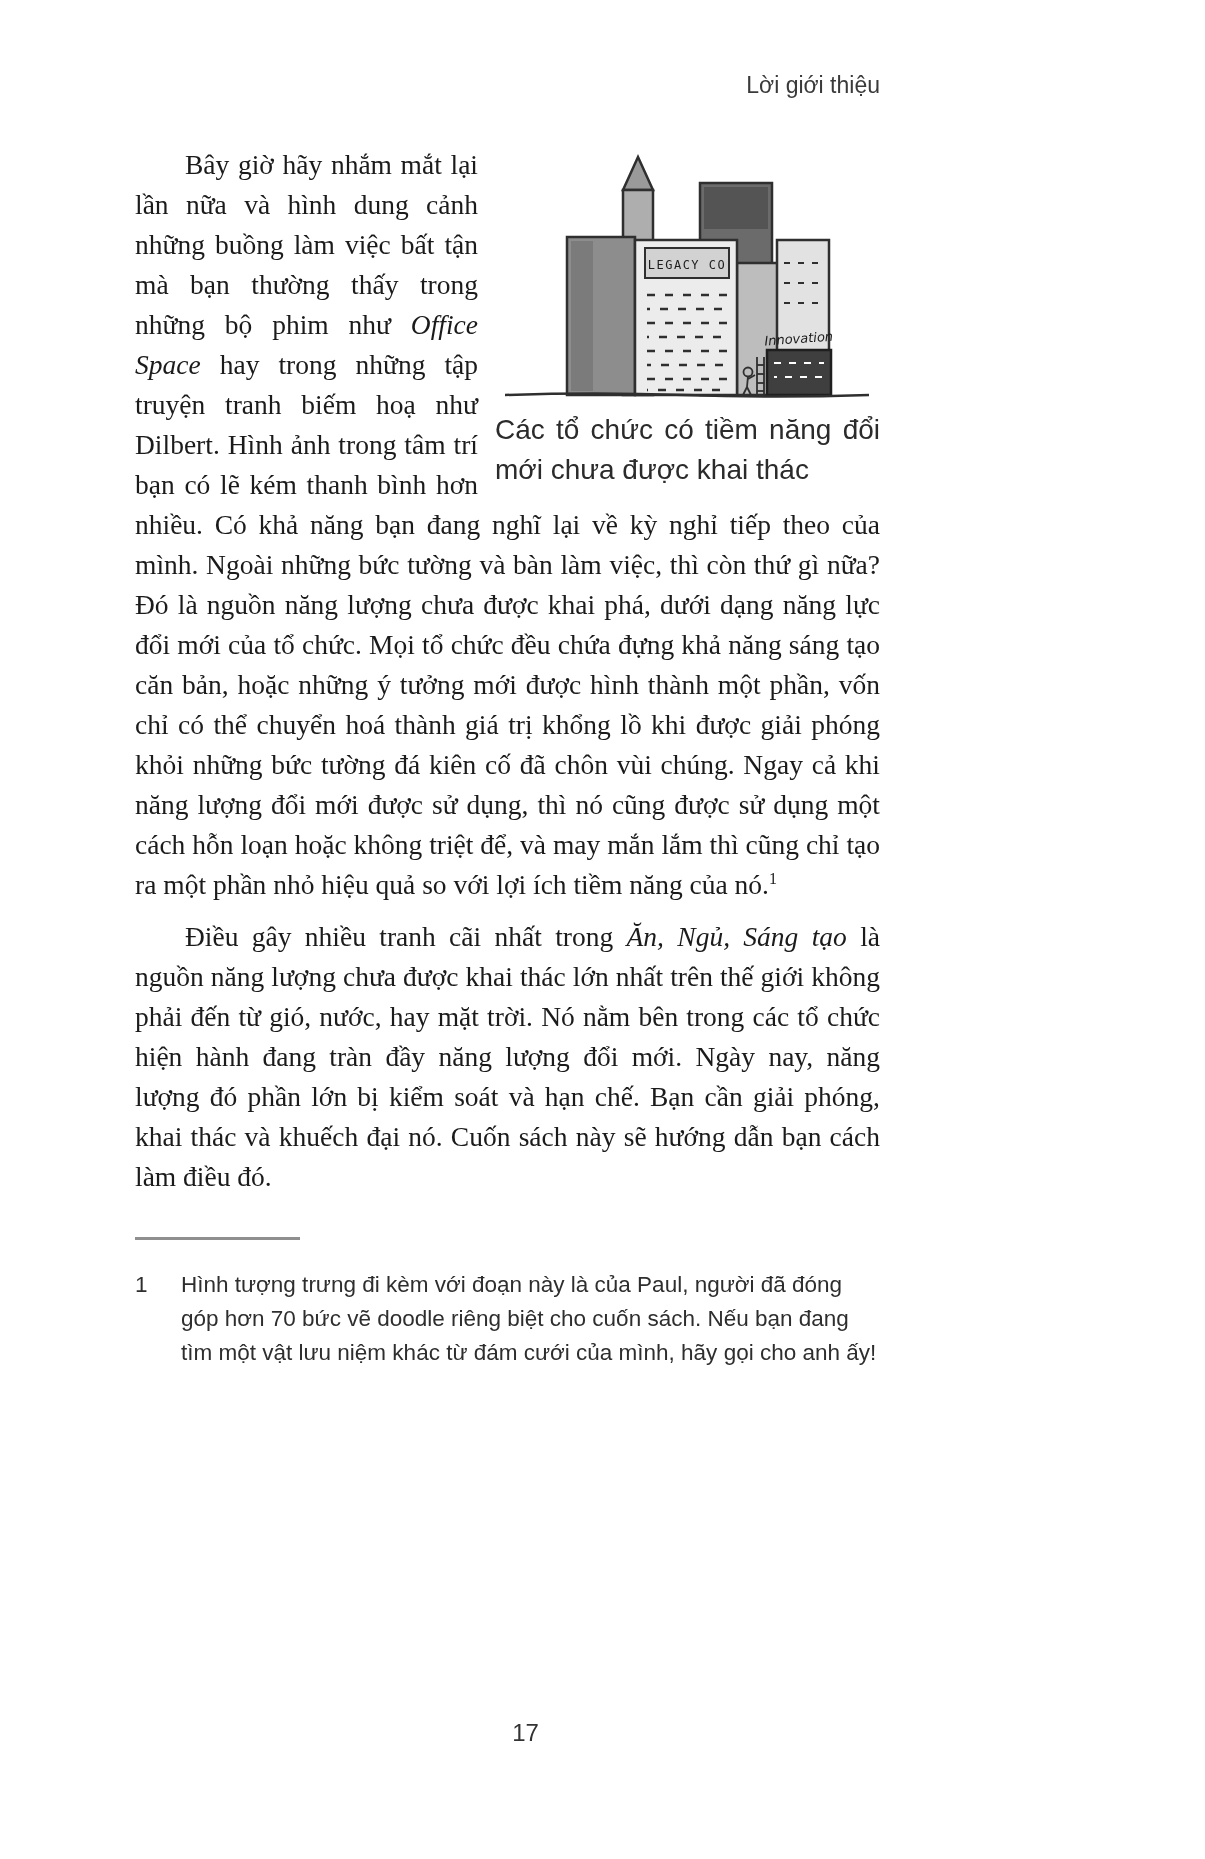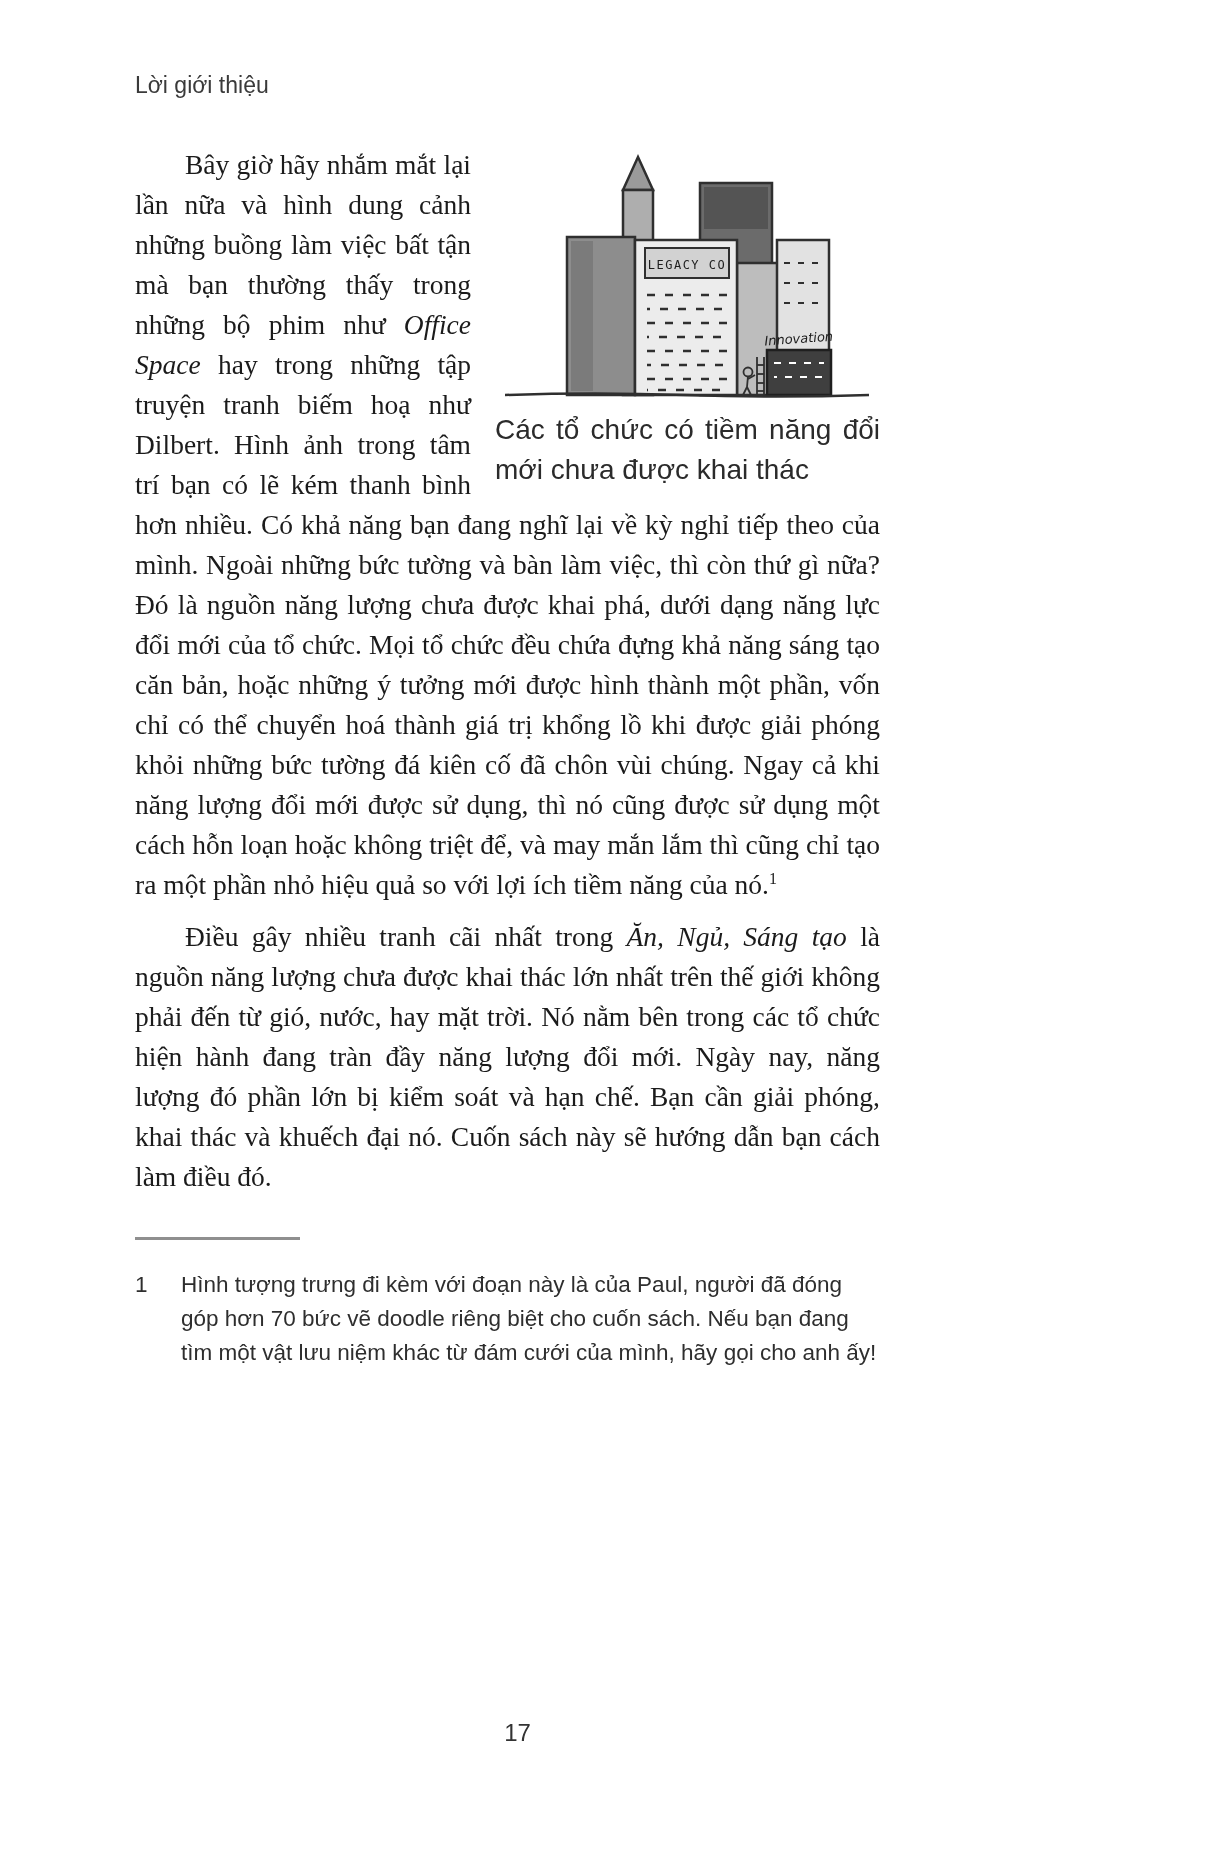--- a/index.html
+++ b/index.html
@@ -9,21 +9,21 @@
     height: 1859px;
     margin: 0 auto;
     background: #ffffff;
     box-sizing: border-box;
     padding: 72px 325px 0 135px;
     font-family: "Liberation Serif", serif;
     color: #1b1b1b;
     overflow: hidden;
   }
   .page-header {
-    text-align: left;
+    text-align: right;
     font-family: "Liberation Sans", sans-serif;
     font-size: 23px;
     color: #3a3a3a;
     margin-bottom: 46px;
   }
   .body-text {
     font-size: 27.5px;
     line-height: 40px;
     text-align: justify;
   }
@@ -34,21 +34,21 @@
   p.para:last-of-type { margin-bottom: 16px; }
   em { font-style: italic; }
   sup.fnref {
     font-size: 16px;
     vertical-align: super;
     line-height: 0;
   }
   .figure-float {
     float: right;
     width: 385px;
-    margin-left: 24px;
+    margin-left: 17px;
     margin-bottom: 10px;
     text-indent: 0;
   }
   .figure-float svg { display: block; }
   .figure-caption {
     font-family: "Liberation Sans", sans-serif;
     font-size: 28px;
     line-height: 29px;
     color: #2b2b2b;
     text-align: left;
@@ -71,21 +71,21 @@
     width: 46px;
     flex-shrink: 0;
   }
   .footnote .fn-text {
     flex: 1;
     text-align: left;
   }
   .page-number {
     position: absolute;
     bottom: 112px;
-    left: 145px;
+    left: 153px;
     width: 745px;
     text-align: center;
     font-family: "Liberation Sans", sans-serif;
     font-size: 24px;
     color: #333333;
   }
 </style>
 </head>
 <body>
 

